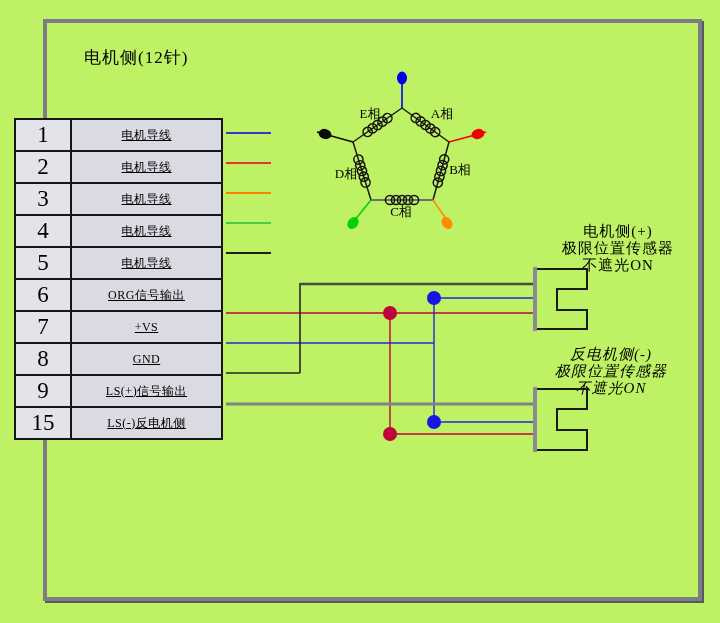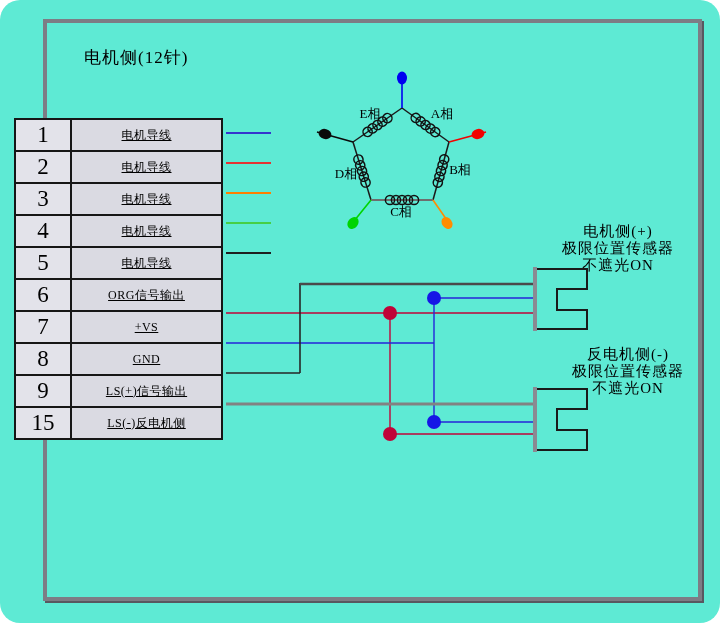--- a/index.html
+++ b/index.html
@@ -1,19 +1,19 @@
 <!DOCTYPE html>
 <html><head>
 <meta charset="utf-8">
 <style>
   html,body{margin:0;padding:0;}
   .stage{
     position:relative; width:720px; height:623px;
-    background:#5eead4; overflow:hidden;
-    font-family:"Liberation Serif","DejaVu Serif",serif; color:#000;border-radius:20px;
+    background:#bef264; overflow:hidden;
+    font-family:"Liberation Serif","DejaVu Serif",serif; color:#000;
   }
   .frame{
     position:absolute; left:43px; top:19px; width:651px; height:574px;
     border:4px solid #7d7d85; box-shadow:2px 2px 0 #585860;
   }
   .title{
     position:absolute; left:84px; top:46px;
     font-size:17px; line-height:23px; letter-spacing:1px; white-space:nowrap;
   }
   table.pin-table{
@@ -26,21 +26,21 @@
   }
   td.num{ width:54px; height:30px; background:#e3e3ea; font-size:23px; }
   td.lbl{ width:149px; height:30px; background:#dadae2; font-size:12px; letter-spacing:0.5px;text-decoration:underline; }
   .overlay{ position:absolute; left:0; top:0; }
   .overlay text{ font-family:"Liberation Serif","DejaVu Serif",serif; font-size:13px; fill:#000; }
   .sensor-label{
     position:absolute; width:170px; text-align:center;
     font-size:15px; line-height:17px; letter-spacing:1px; white-space:nowrap;
   }
   .sensor-label-1{ left:533px; top:223px; }
-  .sensor-label-2{ left:543px; top:346px; }
+  .sensor-label-2{ left:526px; top:346px;font-style:italic; }
 </style>
 </head>
 <body>
 
 <div class="stage">
 
   <div class="frame"></div>
 
   <div class="title">
     <div>电机侧(12针)</div>

